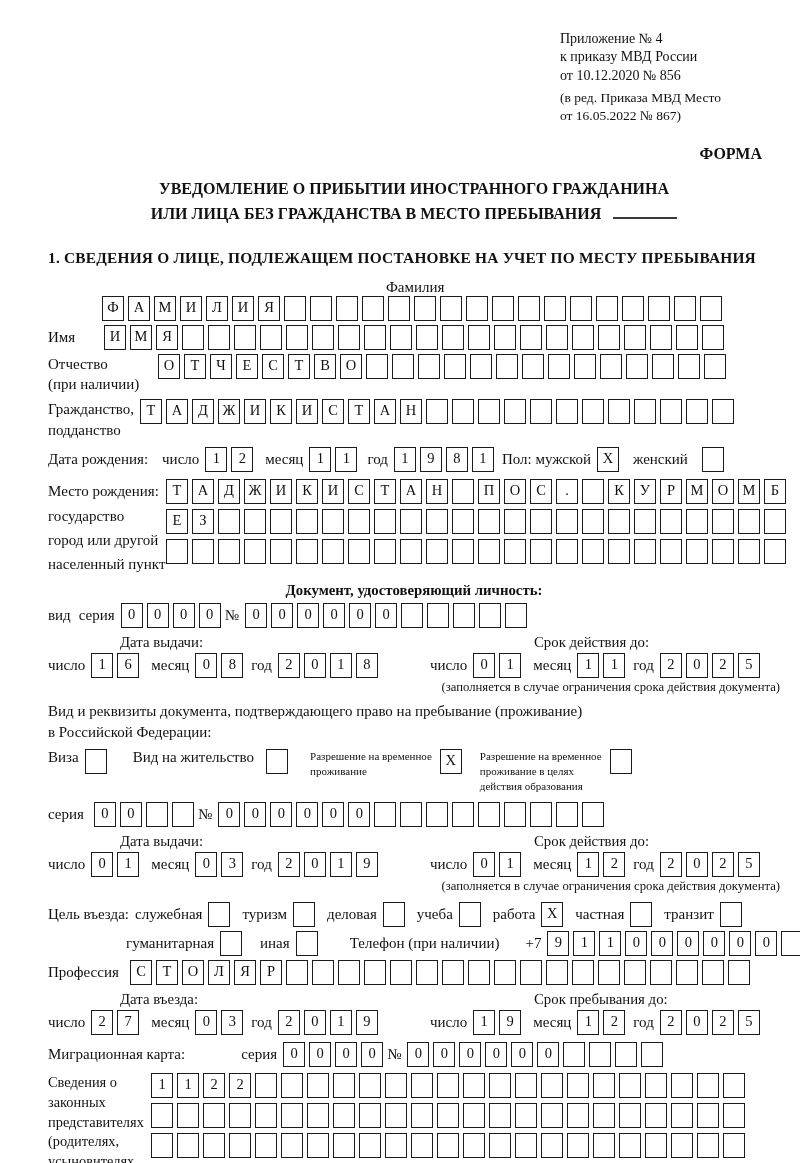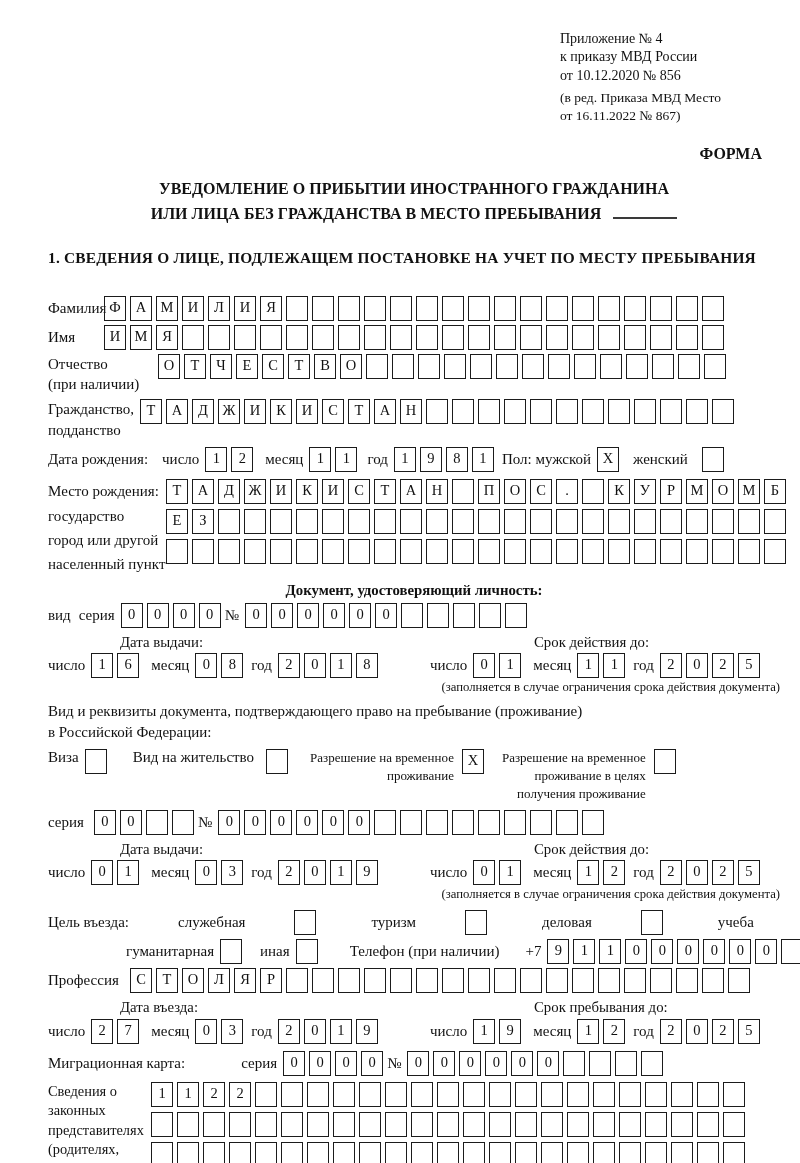--- a/index.html
+++ b/index.html
@@ -38,48 +38,48 @@
   
   .dates{display:flex;margin-top:6px;gap:24px;}
   .dc-l{width:358px;flex:0 0 auto;}
   .dc-r{flex:1;}
   .date-head{font-size:14.8px;line-height:1.1;margin-bottom:3px;}
   .dh-l{padding-left:72px;}
   .dh-r{padding-left:104px;}
   .nrow{margin-top:0;}
   .date-note{text-align:right;font-size:12.7px;margin-top:2px;white-space:nowrap;}
   .para{margin-top:6px;line-height:1.42;}
-  .cb-multi{text-align:right;line-height:1.35;flex:0 0 auto;font-size:13px;}
+  .cb-multi{text-align:left;line-height:1.35;flex:0 0 auto;font-size:11px;}
   .rep-note{text-align:center;font-size:13px;margin-top:3px;white-space:nowrap;}
 </style>
 </head>
 <body>
 
 <div class="sheet">
 
   <div class="appendix">
     <div>Приложение № 4</div>
     <div>к приказу МВД России</div>
     <div>от 10.12.2020 № 856</div>
     <div class="amend">
       <div>(в ред. Приказа МВД Место</div>
-      <div>от 16.11.2022 № 867)</div>
+      <div>от 16.05.2022 № 867)</div>
     </div>
   </div>
 
   <div class="forma">ФОРМА</div>
 
   <div class="title">
     <div>УВЕДОМЛЕНИЕ О ПРИБЫТИИ ИНОСТРАННОГО ГРАЖДАНИНА</div>
     <div><span>ИЛИ ЛИЦА БЕЗ ГРАЖДАНСТВА В МЕСТО ПРЕБЫВАНИЯ</span><span class="t-underline"></span></div>
   </div>
 
   <div class="sec-head">1. СВЕДЕНИЯ О ЛИЦЕ, ПОДЛЕЖАЩЕМ ПОСТАНОВКЕ НА УЧЕТ ПО МЕСТУ ПРЕБЫВАНИЯ</div>
 
-  <div class="row" style="margin-top:29px;">
+  <div class="row" style="margin-top:12px;flex-direction:column;">
     <span class="lbl w56">Фамилия</span>
     <span class="cells"><span class="cell">Ф</span><span class="cell">А</span><span class="cell">М</span><span class="cell">И</span><span class="cell">Л</span><span class="cell">И</span><span class="cell">Я</span><span class="cell"></span><span class="cell"></span><span class="cell"></span><span class="cell"></span><span class="cell"></span><span class="cell"></span><span class="cell"></span><span class="cell"></span><span class="cell"></span><span class="cell"></span><span class="cell"></span><span class="cell"></span><span class="cell"></span><span class="cell"></span><span class="cell"></span><span class="cell"></span><span class="cell"></span></span>
   </div>
 
   <div class="row">
     <span class="lbl w56">Имя</span>
     <span class="cells"><span class="cell">И</span><span class="cell">М</span><span class="cell">Я</span><span class="cell"></span><span class="cell"></span><span class="cell"></span><span class="cell"></span><span class="cell"></span><span class="cell"></span><span class="cell"></span><span class="cell"></span><span class="cell"></span><span class="cell"></span><span class="cell"></span><span class="cell"></span><span class="cell"></span><span class="cell"></span><span class="cell"></span><span class="cell"></span><span class="cell"></span><span class="cell"></span><span class="cell"></span><span class="cell"></span><span class="cell"></span></span>
   </div>
 
   <div class="row top">
@@ -173,21 +173,21 @@
     <span class="sub ml22">Вид на жительство</span>
     <span class="cell cb ml6"></span>
     <div class="cb-multi ml18">
       <div>Разрешение на временное</div>
       <div>проживание</div>
     </div>
     <span class="cell cb ml8">X</span>
     <div class="cb-multi ml14">
       <div>Разрешение на временное</div>
       <div>проживание в целях</div>
-      <div>получения проживание</div>
+      <div>действия образования</div>
     </div>
     <span class="cell cb ml8"></span>
   </div>
 
   <div class="row" style="margin-top:8px;">
     <span class="sub">серия</span>
     <span class="cells ml4"><span class="cell">0</span><span class="cell">0</span><span class="cell"></span><span class="cell"></span></span>
     <span class="sub">№</span>
     <span class="cells"><span class="cell">0</span><span class="cell">0</span><span class="cell">0</span><span class="cell">0</span><span class="cell">0</span><span class="cell">0</span><span class="cell"></span><span class="cell"></span><span class="cell"></span><span class="cell"></span><span class="cell"></span><span class="cell"></span><span class="cell"></span><span class="cell"></span><span class="cell"></span></span>
   </div>
@@ -211,21 +211,21 @@
         <span class="cells"><span class="cell">0</span><span class="cell">1</span></span>
         <span class="sub ml8">месяц</span>
         <span class="cells"><span class="cell">1</span><span class="cell">2</span></span>
         <span class="sub ml4">год</span>
         <span class="cells"><span class="cell">2</span><span class="cell">0</span><span class="cell">2</span><span class="cell">5</span></span>
       </div>
     </div>
   </div>
   <div class="date-note">(заполняется в случае ограничения срока действия документа)</div>
 
-  <div class="row" style="margin-top:8px;gap:43px;">
+  <div class="row" style="margin-top:8px;">
     <span class="sub">Цель въезда:</span>
     <span class="sub">служебная</span>
     <span class="cell cb"></span>
     <span class="sub ml8">туризм</span>
     <span class="cell cb"></span>
     <span class="sub ml8">деловая</span>
     <span class="cell cb"></span>
     <span class="sub ml8">учеба</span>
     <span class="cell cb"></span>
     <span class="sub ml8">работа</span>

